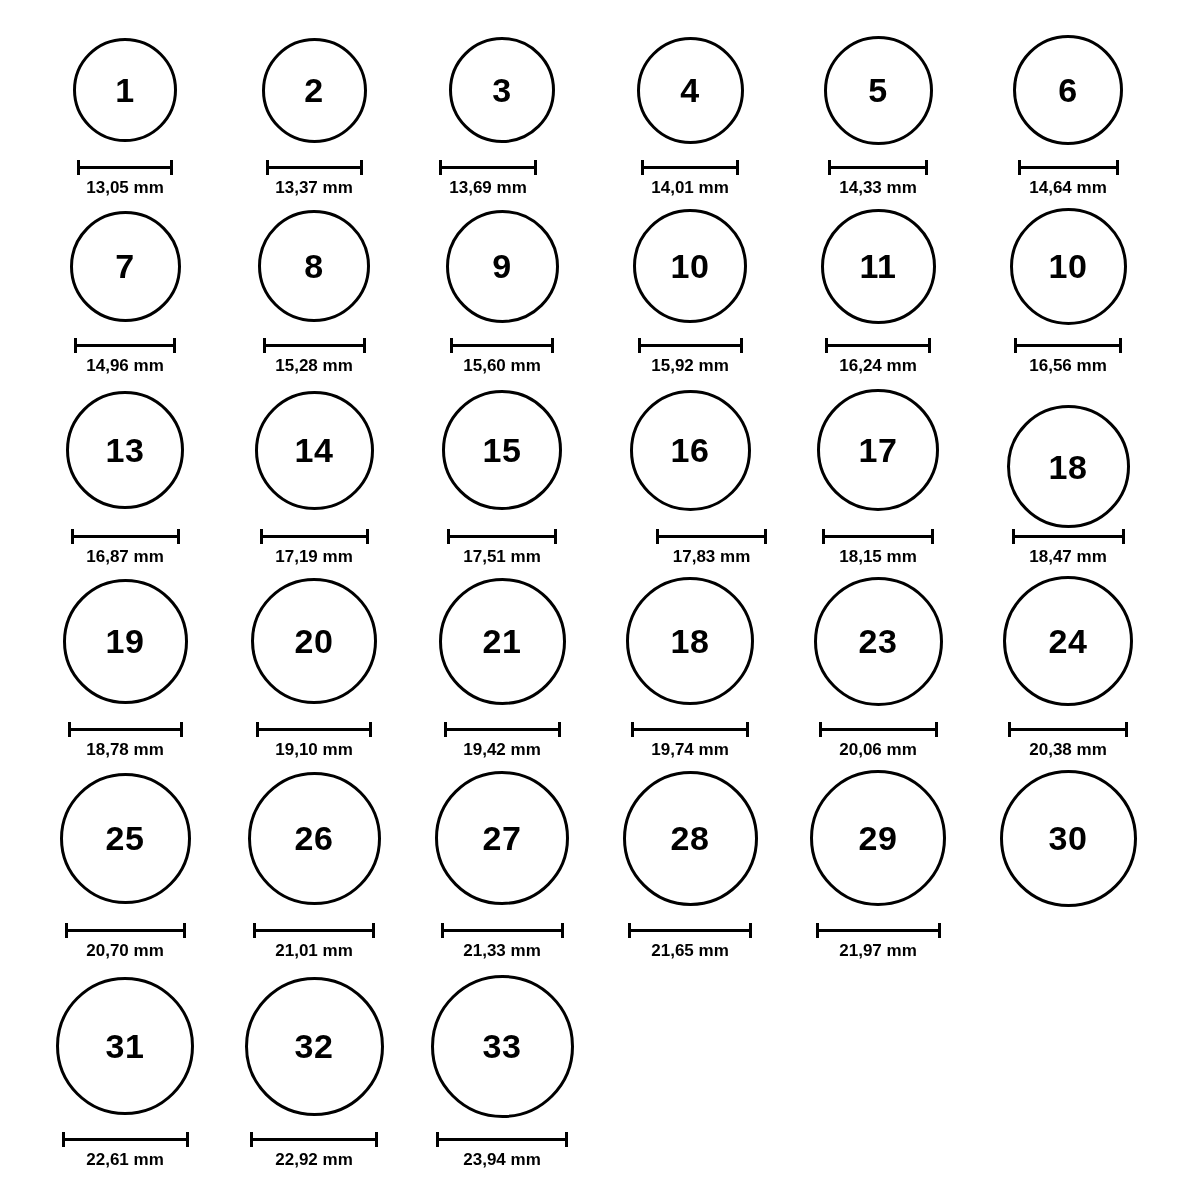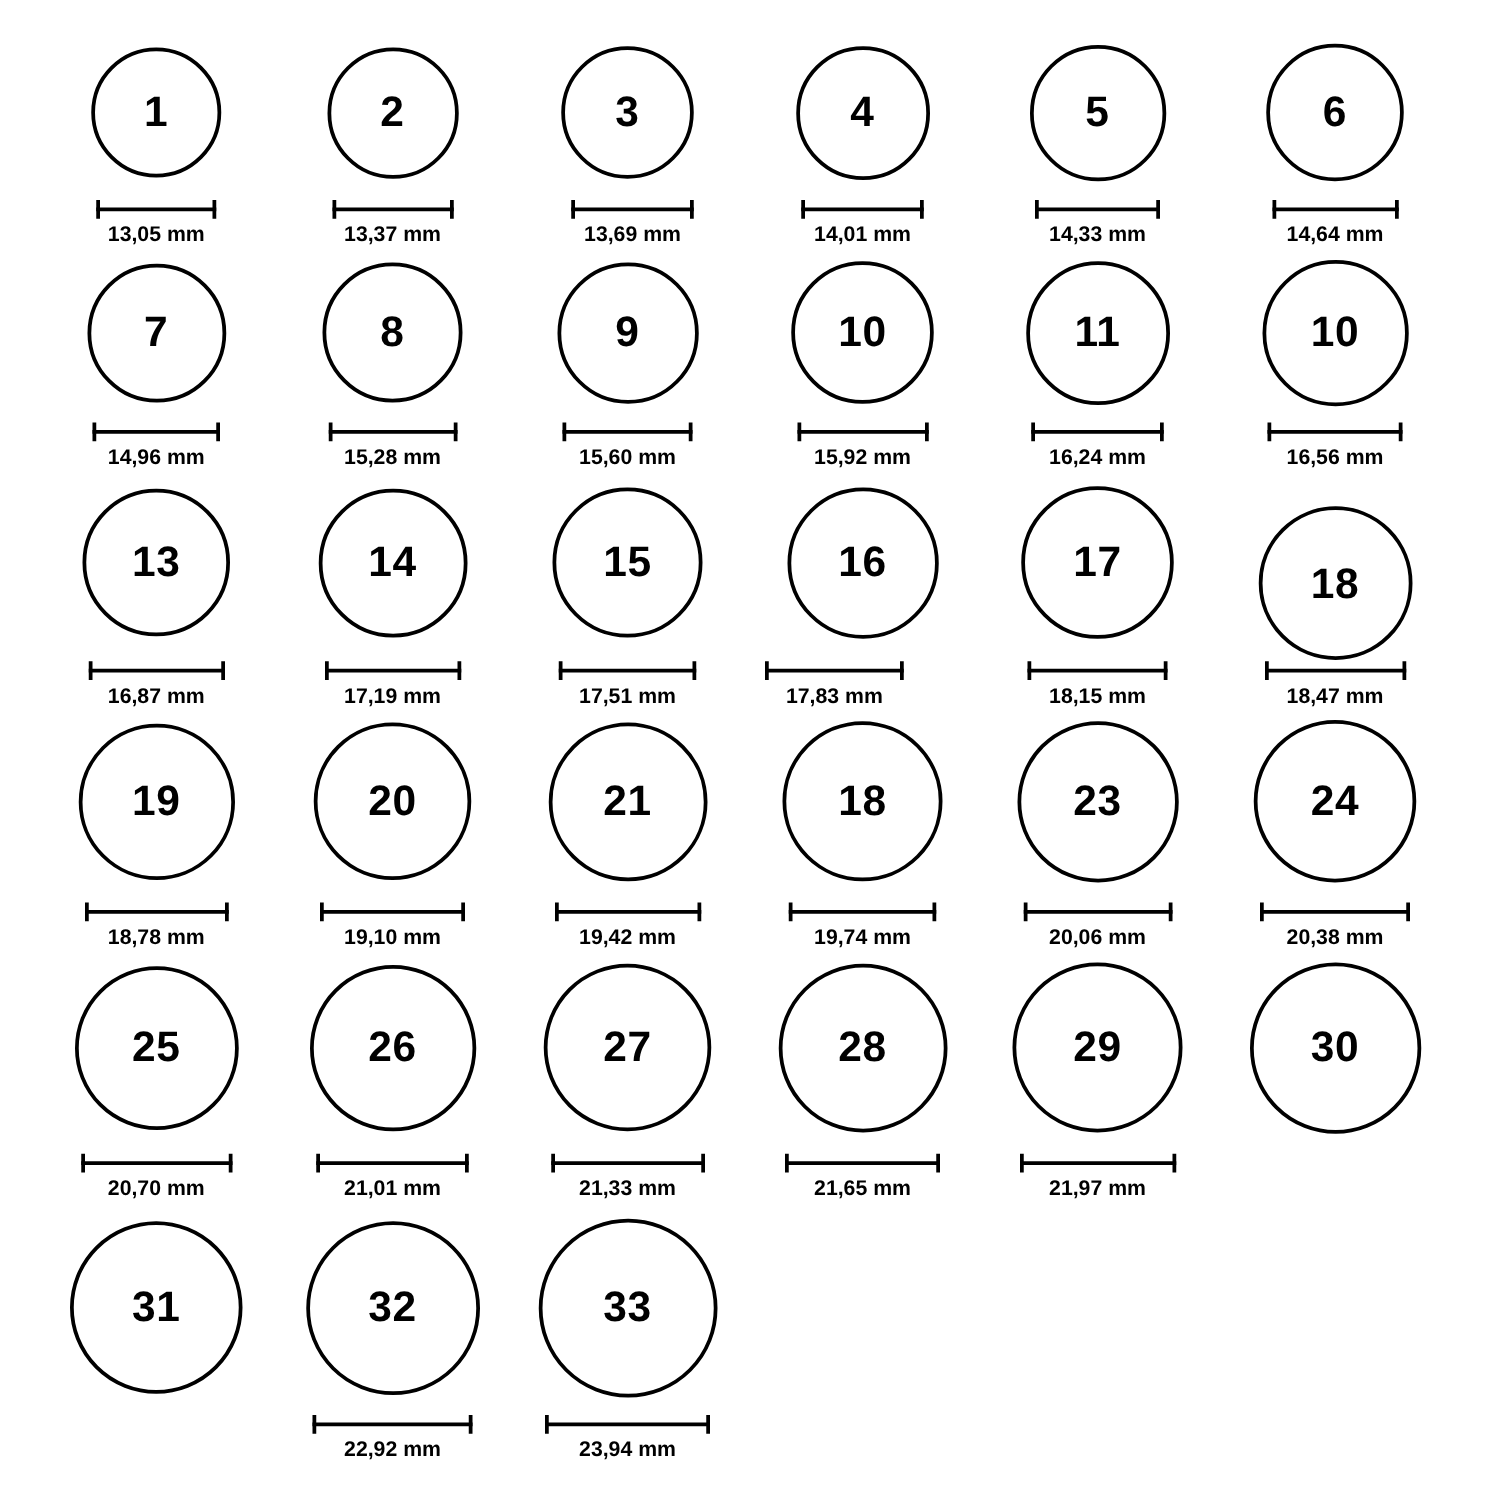--- a/index.html
+++ b/index.html
@@ -99,21 +99,21 @@
         <span class="cap left"></span>
         <span class="cap right"></span>
       </div>
       <div class="measure-label">13,37 mm</div>
     </div>
     <div class="size-cell" style="left: 449px; top: 37px; width: 106px;">
       <div class="ring-circle" style="width: 106px; height: 106px;">
         <span class="ring-number" style="font-size: 34px;">3</span>
       </div>
     </div>
-    <div class="size-cell" style="left: 457px; top: 152px; width: 98px;">
+    <div class="size-cell" style="left: 439px; top: 152px; width: 98px;">
       <div class="measure-bar" style="width: 98px;">
         <span class="bar-line"></span>
         <span class="cap left"></span>
         <span class="cap right"></span>
       </div>
       <div class="measure-label">13,69 mm</div>
     </div>
     <div class="size-cell" style="left: 636.5px; top: 36.5px; width: 107px;">
       <div class="ring-circle" style="width: 107px; height: 107px;">
         <span class="ring-number" style="font-size: 34px;">4</span>
@@ -268,21 +268,21 @@
         <span class="cap left"></span>
         <span class="cap right"></span>
       </div>
       <div class="measure-label">17,51 mm</div>
     </div>
     <div class="size-cell" style="left: 629.5px; top: 389.5px; width: 121px;">
       <div class="ring-circle" style="width: 121px; height: 121px;">
         <span class="ring-number" style="font-size: 34px;">16</span>
       </div>
     </div>
-    <div class="size-cell" style="left: 612px; top: 521px; width: 111px; text-align: center;">
+    <div class="size-cell" style="left: 656px; top: 521px; width: 111px; text-align: center;">
       <div class="measure-bar" style="width: 111px;">
         <span class="bar-line"></span>
         <span class="cap left"></span>
         <span class="cap right"></span>
       </div>
       <div class="measure-label">17,83 mm</div>
     </div>
     <div class="size-cell" style="left: 817px; top: 389px; width: 122px;">
       <div class="ring-circle" style="width: 122px; height: 122px;">
         <span class="ring-number" style="font-size: 34px;">17</span>
@@ -455,20 +455,28 @@
     <div class="size-cell" style="left: 999.5px; top: 769.5px; width: 137px;">
       <div class="ring-circle" style="width: 137px; height: 137px;">
         <span class="ring-number" style="font-size: 34px;">30</span>
       </div>
     </div>
     <div class="size-cell" style="left: 56px; top: 977px; width: 138px;">
       <div class="ring-circle" style="width: 138px; height: 138px;">
         <span class="ring-number" style="font-size: 34px;">31</span>
       </div>
     </div>
+    <div class="size-cell" style="left: 61.5px; top: 1124px; width: 127px;">
+      <div class="measure-bar" style="width: 127px;">
+        <span class="bar-line"></span>
+        <span class="cap left"></span>
+        <span class="cap right"></span>
+      </div>
+      <div class="measure-label">22,61 mm</div>
+    </div>
     <div class="size-cell" style="left: 244.5px; top: 976.5px; width: 139px;">
       <div class="ring-circle" style="width: 139px; height: 139px;">
         <span class="ring-number" style="font-size: 34px;">32</span>
       </div>
     </div>
     <div class="size-cell" style="left: 250px; top: 1124px; width: 128px;">
       <div class="measure-bar" style="width: 128px;">
         <span class="bar-line"></span>
         <span class="cap left"></span>
         <span class="cap right"></span>

